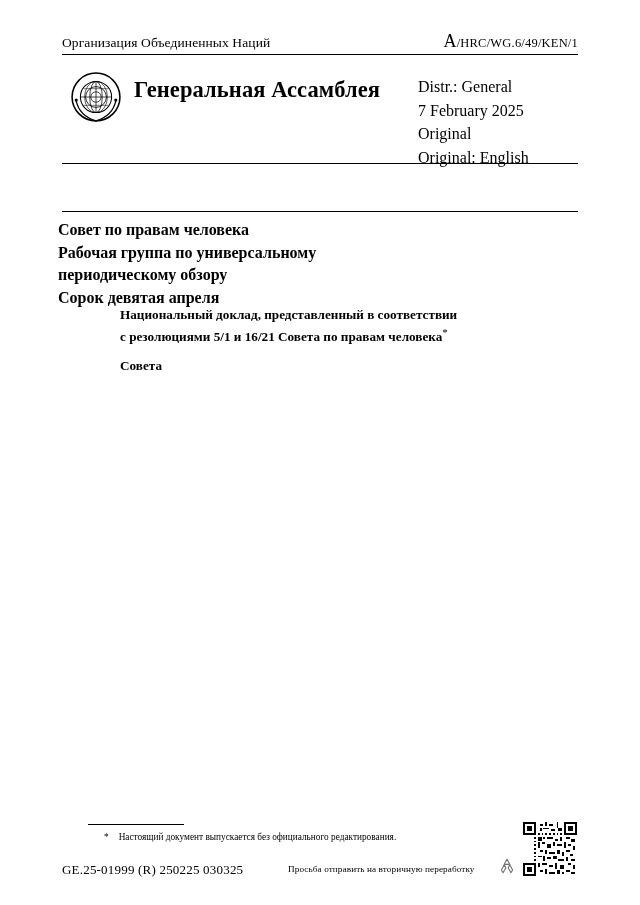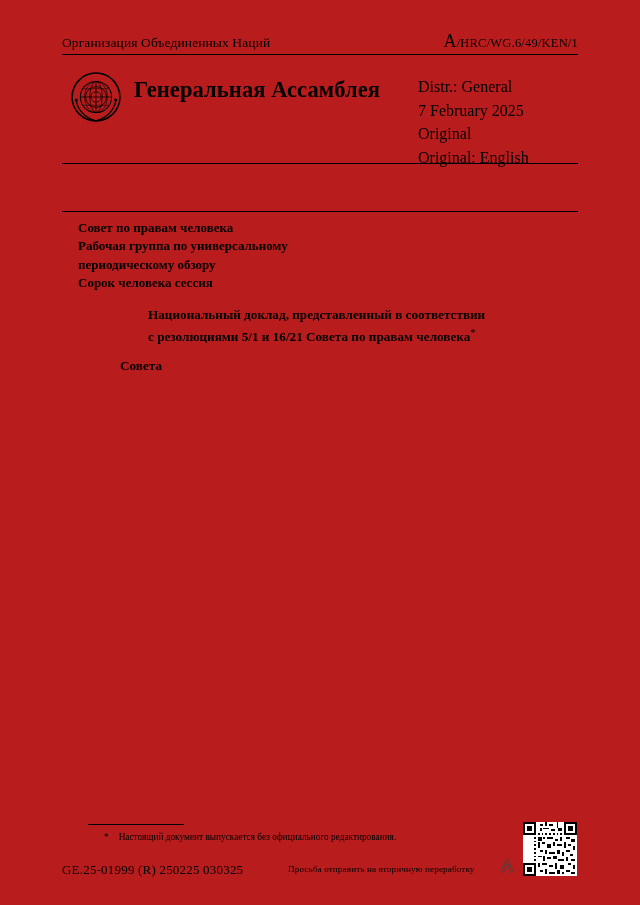--- a/index.html
+++ b/index.html
@@ -4,21 +4,21 @@
 <style>
   html, body {
     margin: 0;
     padding: 0;
     background: #8a8a8a;
   }
   .page {
     position: relative;
     width: 640px;
     height: 905px;
-    background: #b91c1c;
+    background: #ffffff;
     margin: 0 auto;
     overflow: hidden;
     font-family: "Liberation Serif", serif;
     color: #000;
   }
 
   
   .masthead {
     position: absolute;
     left: 62px;
@@ -85,38 +85,37 @@
     position: absolute;
     left: 62px;
     top: 211px;
     width: 516px;
     border-top: 1.3px solid #000;
   }
 
   
   .session {
     position: absolute;
-    left: 78px;
+    left: 58px;
     top: 219px;
     width: 420px;
-    font-size: 13px;
+    font-size: 16px;
     line-height: 1.42;
   }
   .session .b { font-weight: bold; }
 
   
   .report-title {
     position: absolute;
     left: 120px;
     top: 306px;
     width: 420px;
     font-size: 13.2px;
     font-weight: bold;
     line-height: 1.42;
-    margin-left: 28px;
   }
   .country {
     position: absolute;
     left: 120px;
     top: 358px;
     font-size: 13.2px;
     font-weight: bold;
   }
   .star { font-weight: normal; font-size: 11px; vertical-align: super; }
 
@@ -223,21 +222,21 @@
 
     <div class="rule-thin"></div>
   </div>
 
   <div class="rule-mid"></div>
 
   <div class="session">
     <div class="b">Совет по правам человека</div>
     <div class="b">Рабочая группа по универсальному</div>
     <div class="b">периодическому обзору</div>
-    <div class="b">Сорок человека сессия</div>
+    <div class="b">Сорок девятая апреля</div>
   </div>
 
   <div class="report-title">
     <div>Национальный доклад, представленный в соответствии</div>
     <div>
       <span>с резолюциями 5/1 и 16/21 Совета по правам человека</span><span class="star">*</span>
     </div>
   </div>
 
   <div class="country">Совета</div>

